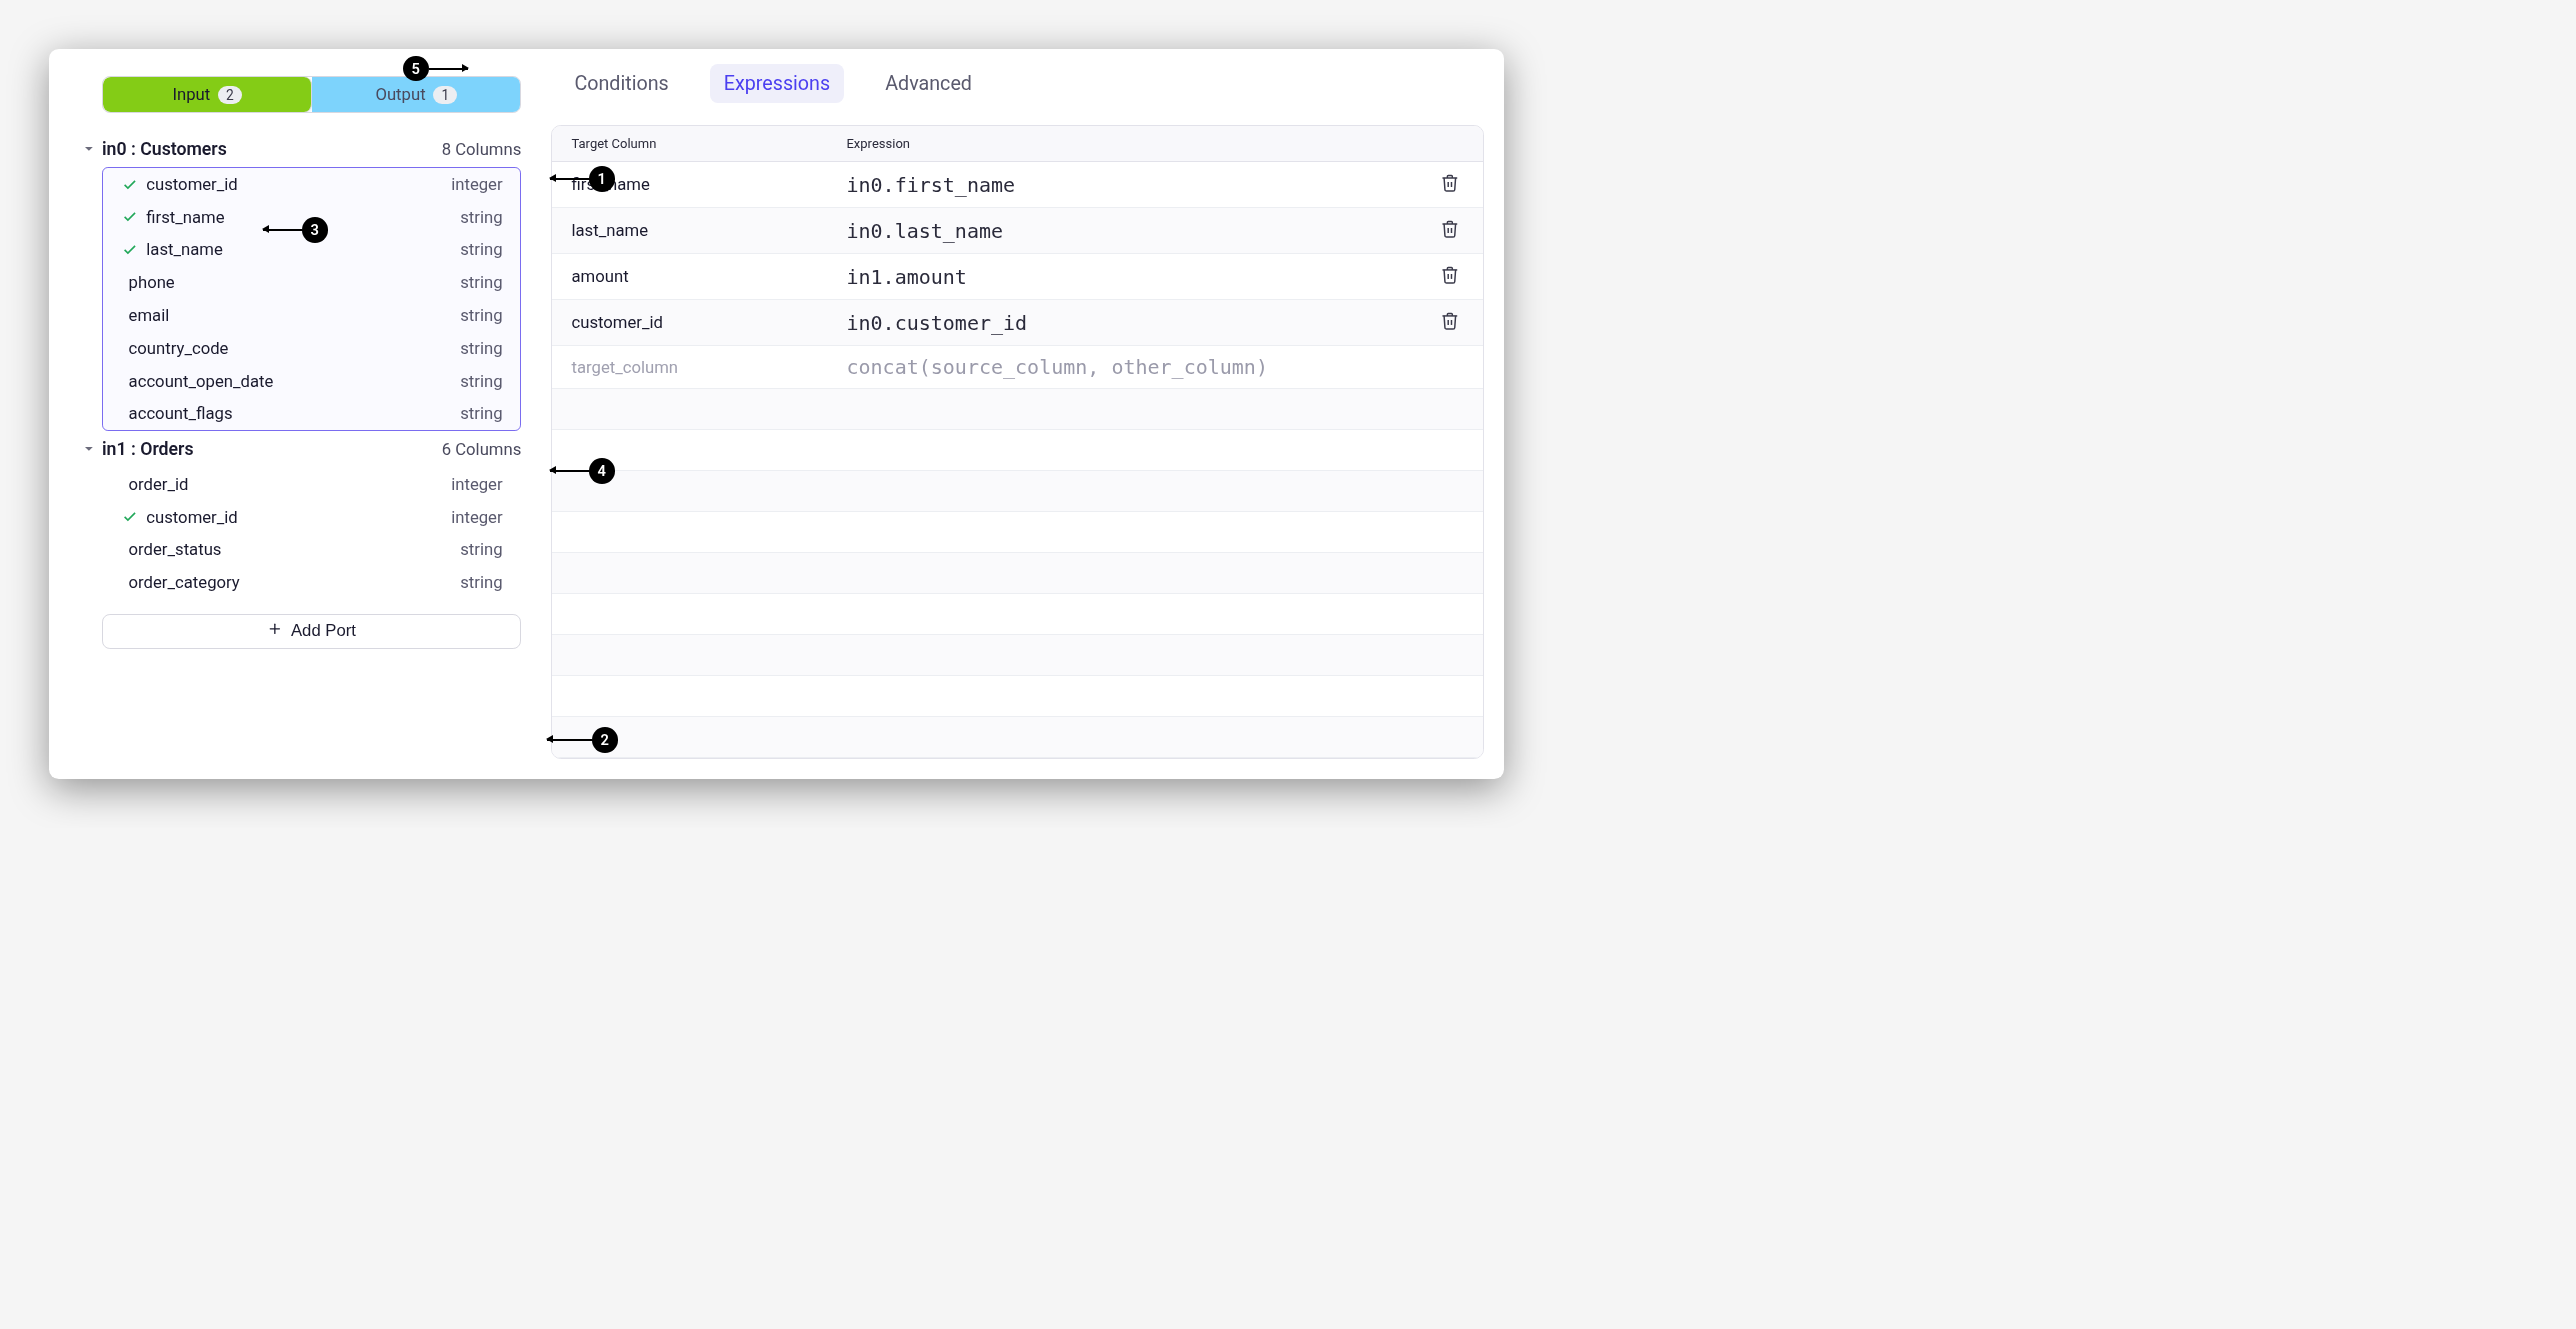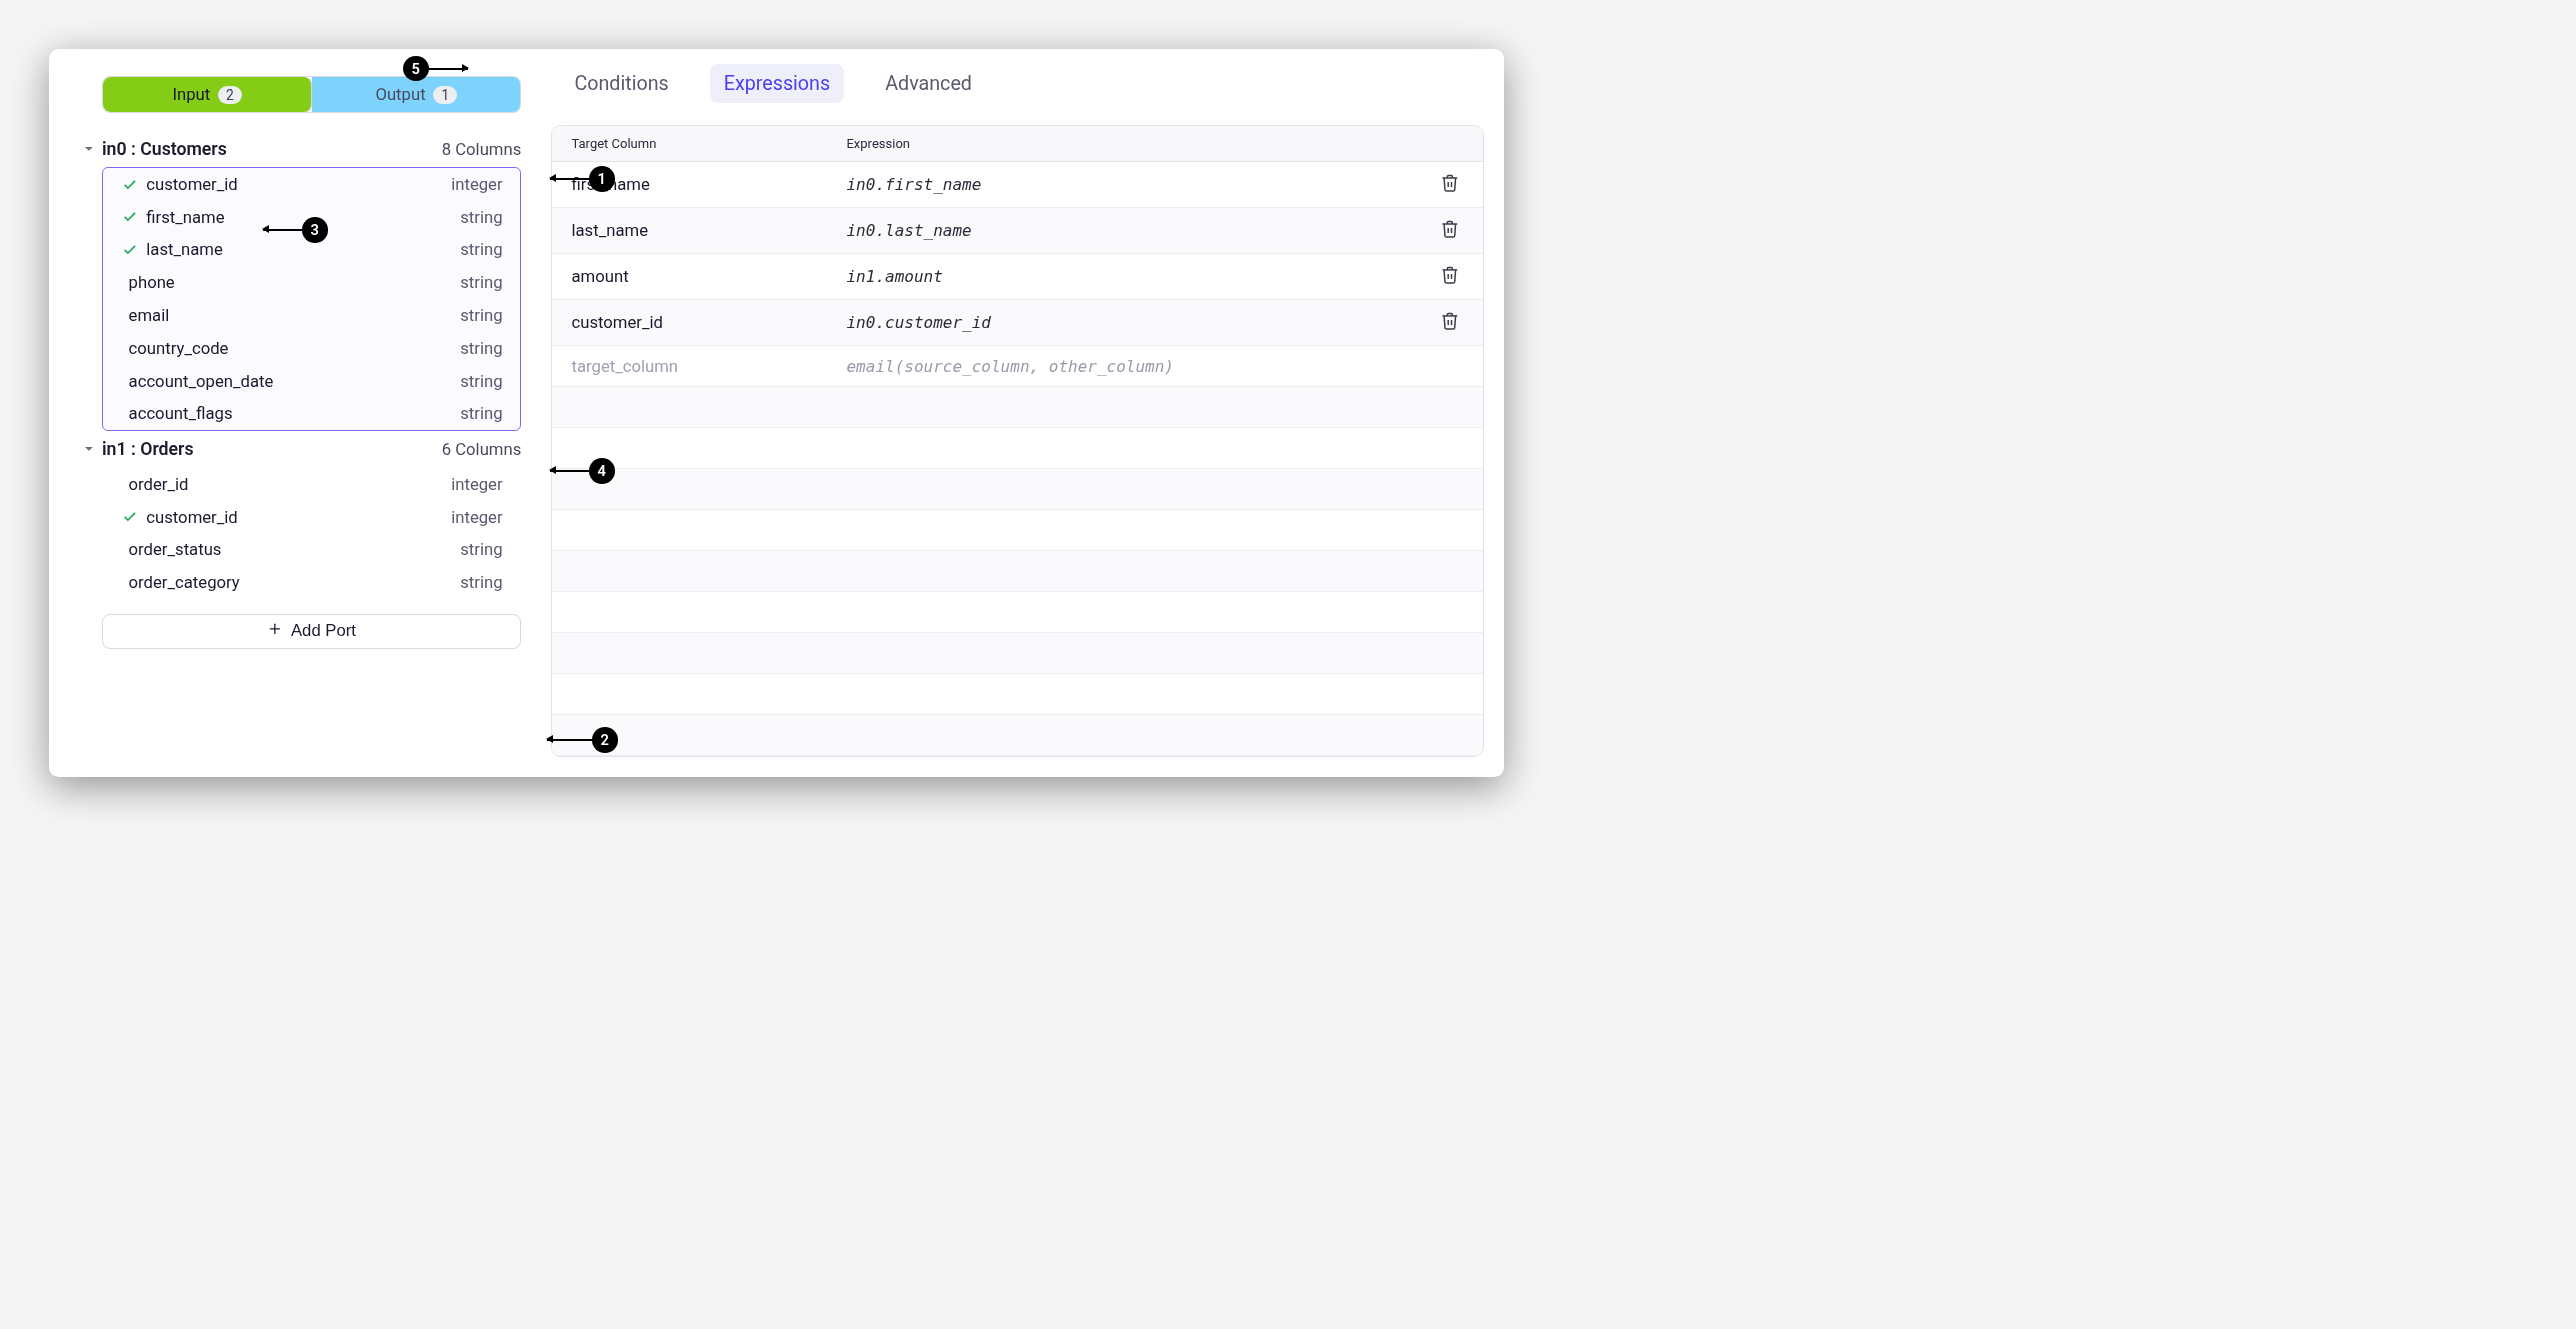--- a/index.html
+++ b/index.html
@@ -214,21 +214,21 @@
   .expr-body {}
   .expr-row {
     display:flex;
     align-items:center;
     padding: 8.8px 19.7px;
     border-bottom:1px solid #eceef2;
     min-height: 41px;
   }
   .expr-row:nth-child(even){ background:#fafafc; }
   .target-val { width:275px; font-size:16.7px; color:#1a1a2e; }
-  .expr-val { flex:1; font-family: "SFMono-Regular", Consolas, monospace; font-size:16px; color:#2a2a3a;font-style:italic; }
+  .expr-val { flex:1; font-family: "SFMono-Regular", Consolas, monospace; font-size:20px; color:#2a2a3a; }
   .target-placeholder { color:#a0a0b0; }
   .expr-placeholder { color:#9a9aaa; }
   .trash-btn {
     width:27.5px; height:27.5px; display:flex; align-items:center; justify-content:center; cursor:pointer;
   }
   .trash-btn svg { width:19.7px; height:19.7px; stroke:#3a3a4a; fill:none; stroke-width:1.8; }
 
   
   .callout {
     position:absolute;
@@ -485,21 +485,21 @@
                   <polyline points="3 6 5 6 21 6"></polyline>
                   <path d="M19 6l-1 14a2 2 0 0 1-2 2H8a2 2 0 0 1-2-2L5 6"></path>
                   <path d="M10 11v6"></path>
                   <path d="M14 11v6"></path>
                   <path d="M9 6V4a1 1 0 0 1 1-1h4a1 1 0 0 1 1 1v2"></path>
                 </svg></span>
             </div>
           </div>
           <div class="expr-row">
   <div class="target-val target-placeholder">target_column</div>
-  <div class="expr-val expr-placeholder">email(source_column, other_column)</div>
+  <div class="expr-val expr-placeholder">concat(source_column, other_column)</div>
           </div>
           <div class="expr-row">
             <div class="target-val"></div>
             <div class="expr-val"></div>
           </div>
           <div class="expr-row">
             <div class="target-val"></div>
             <div class="expr-val"></div>
           </div>
           <div class="expr-row">

